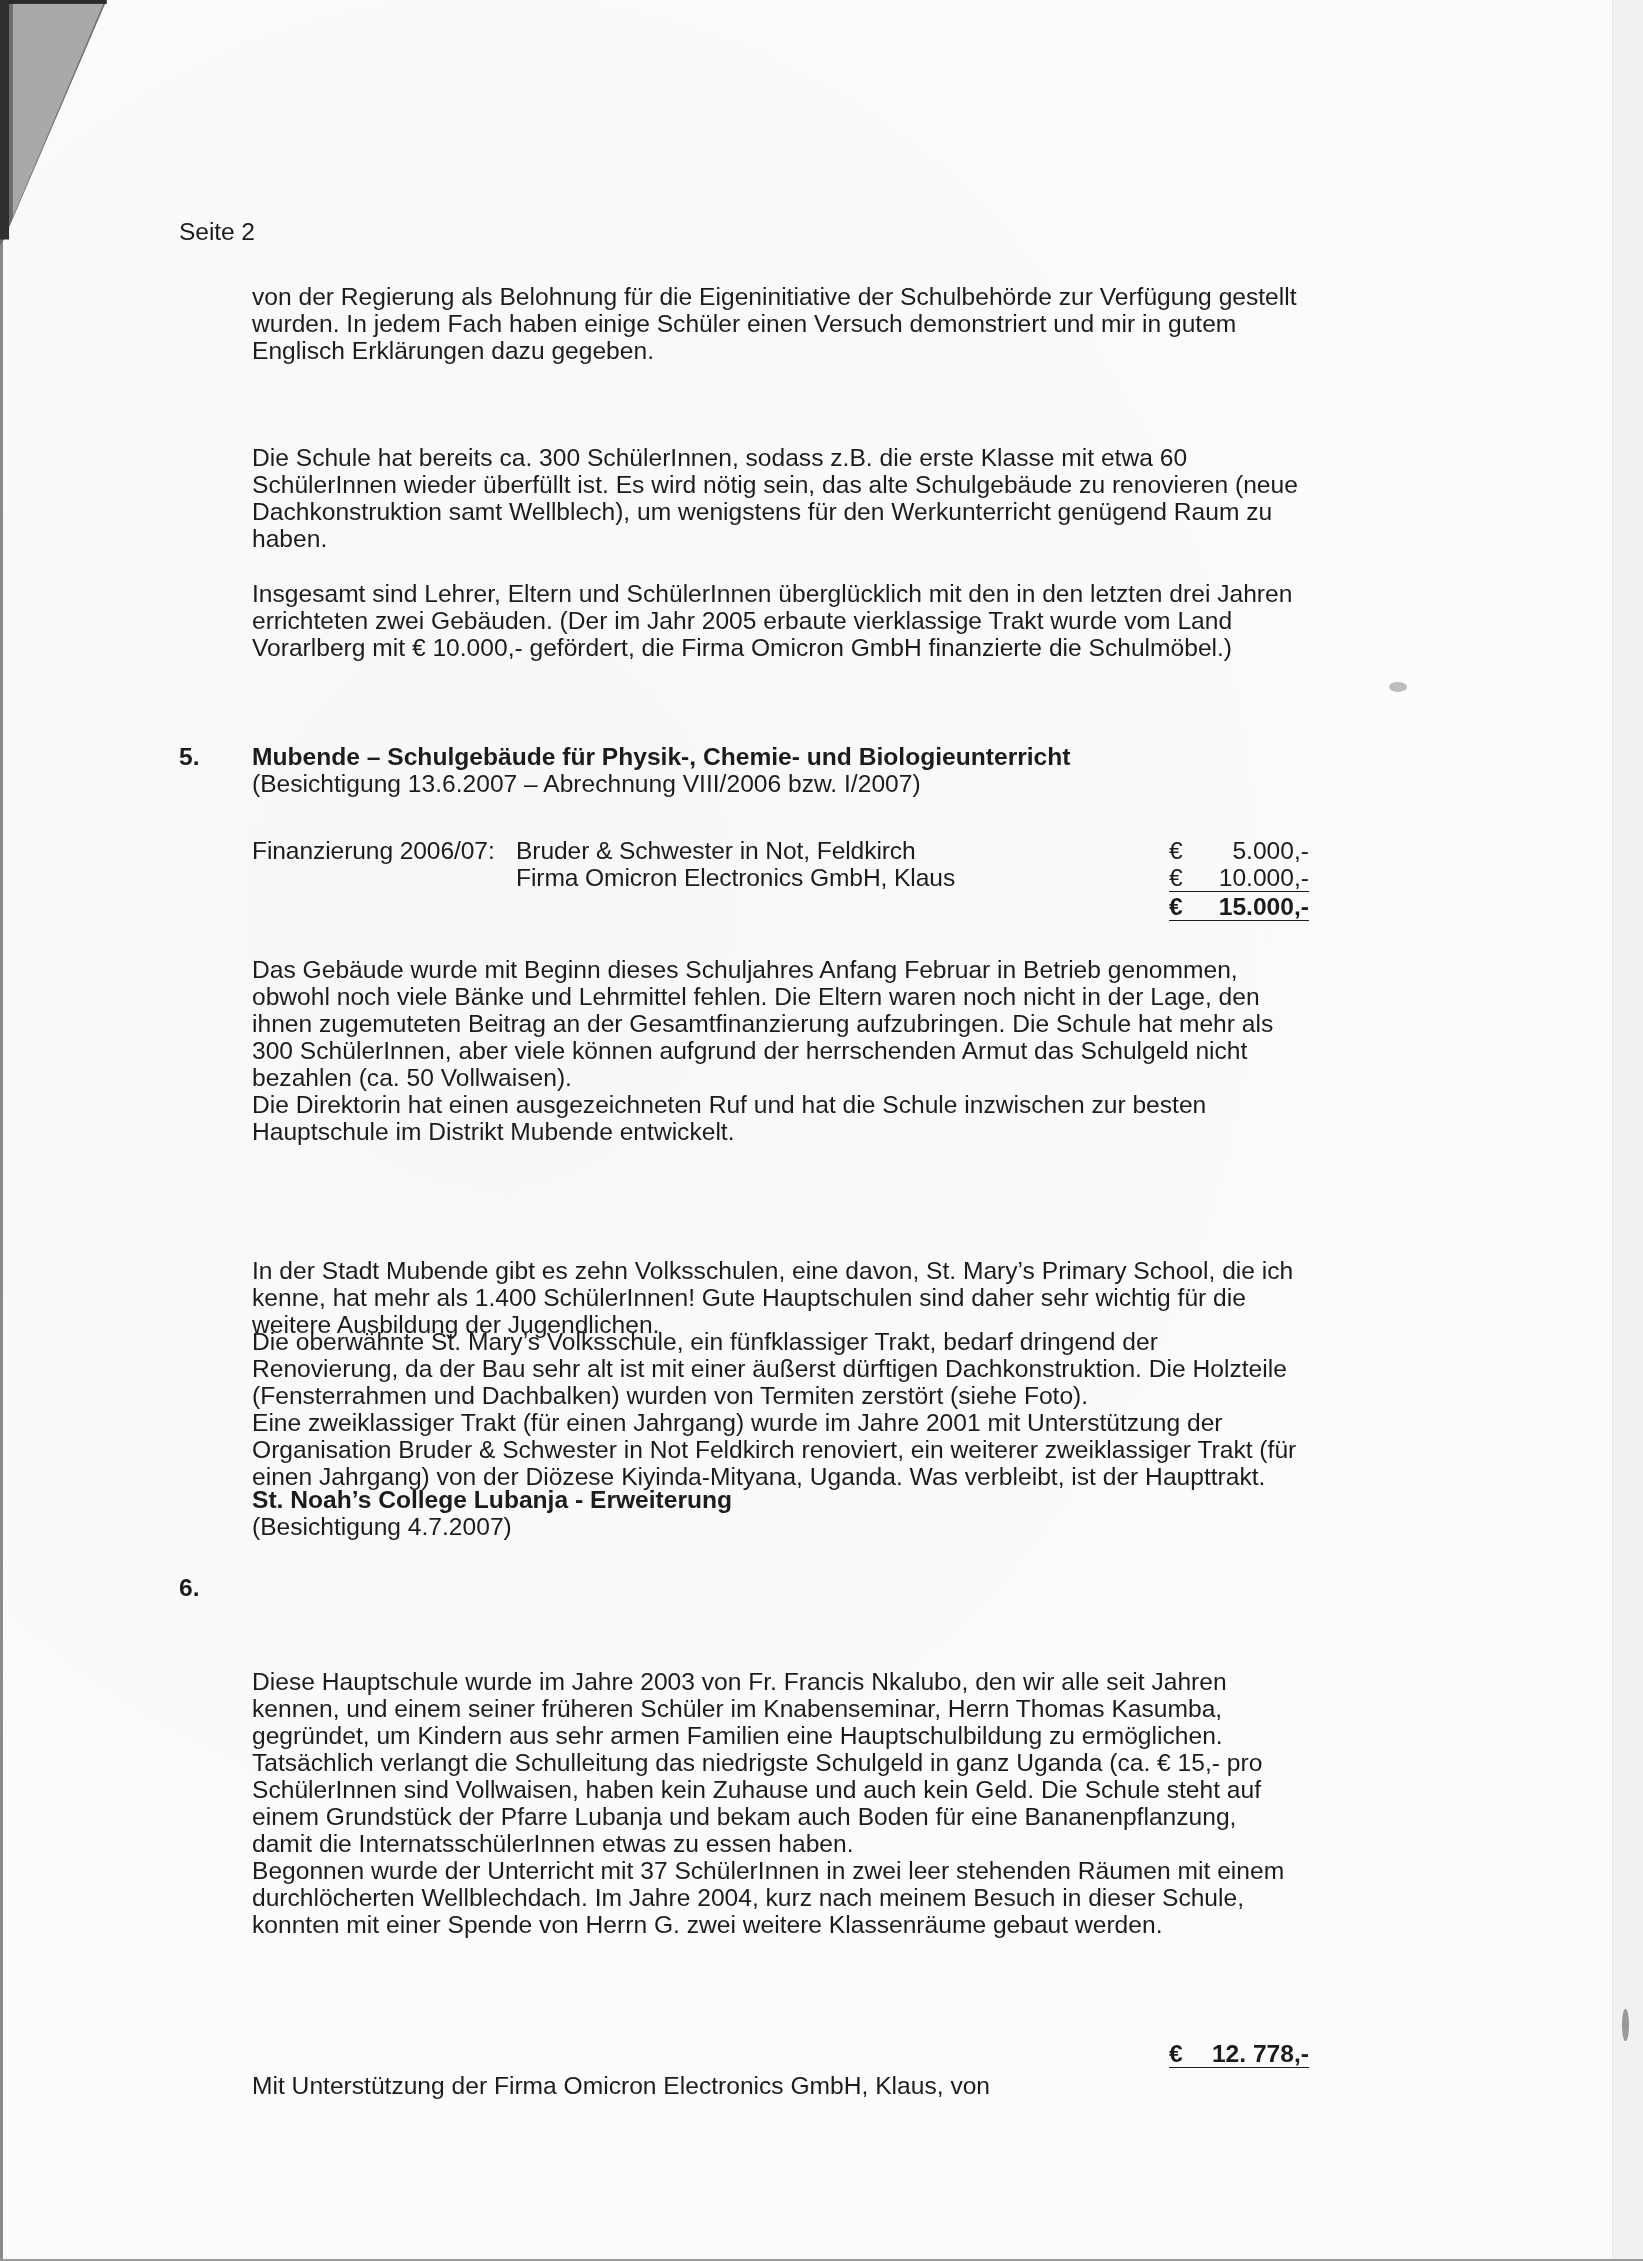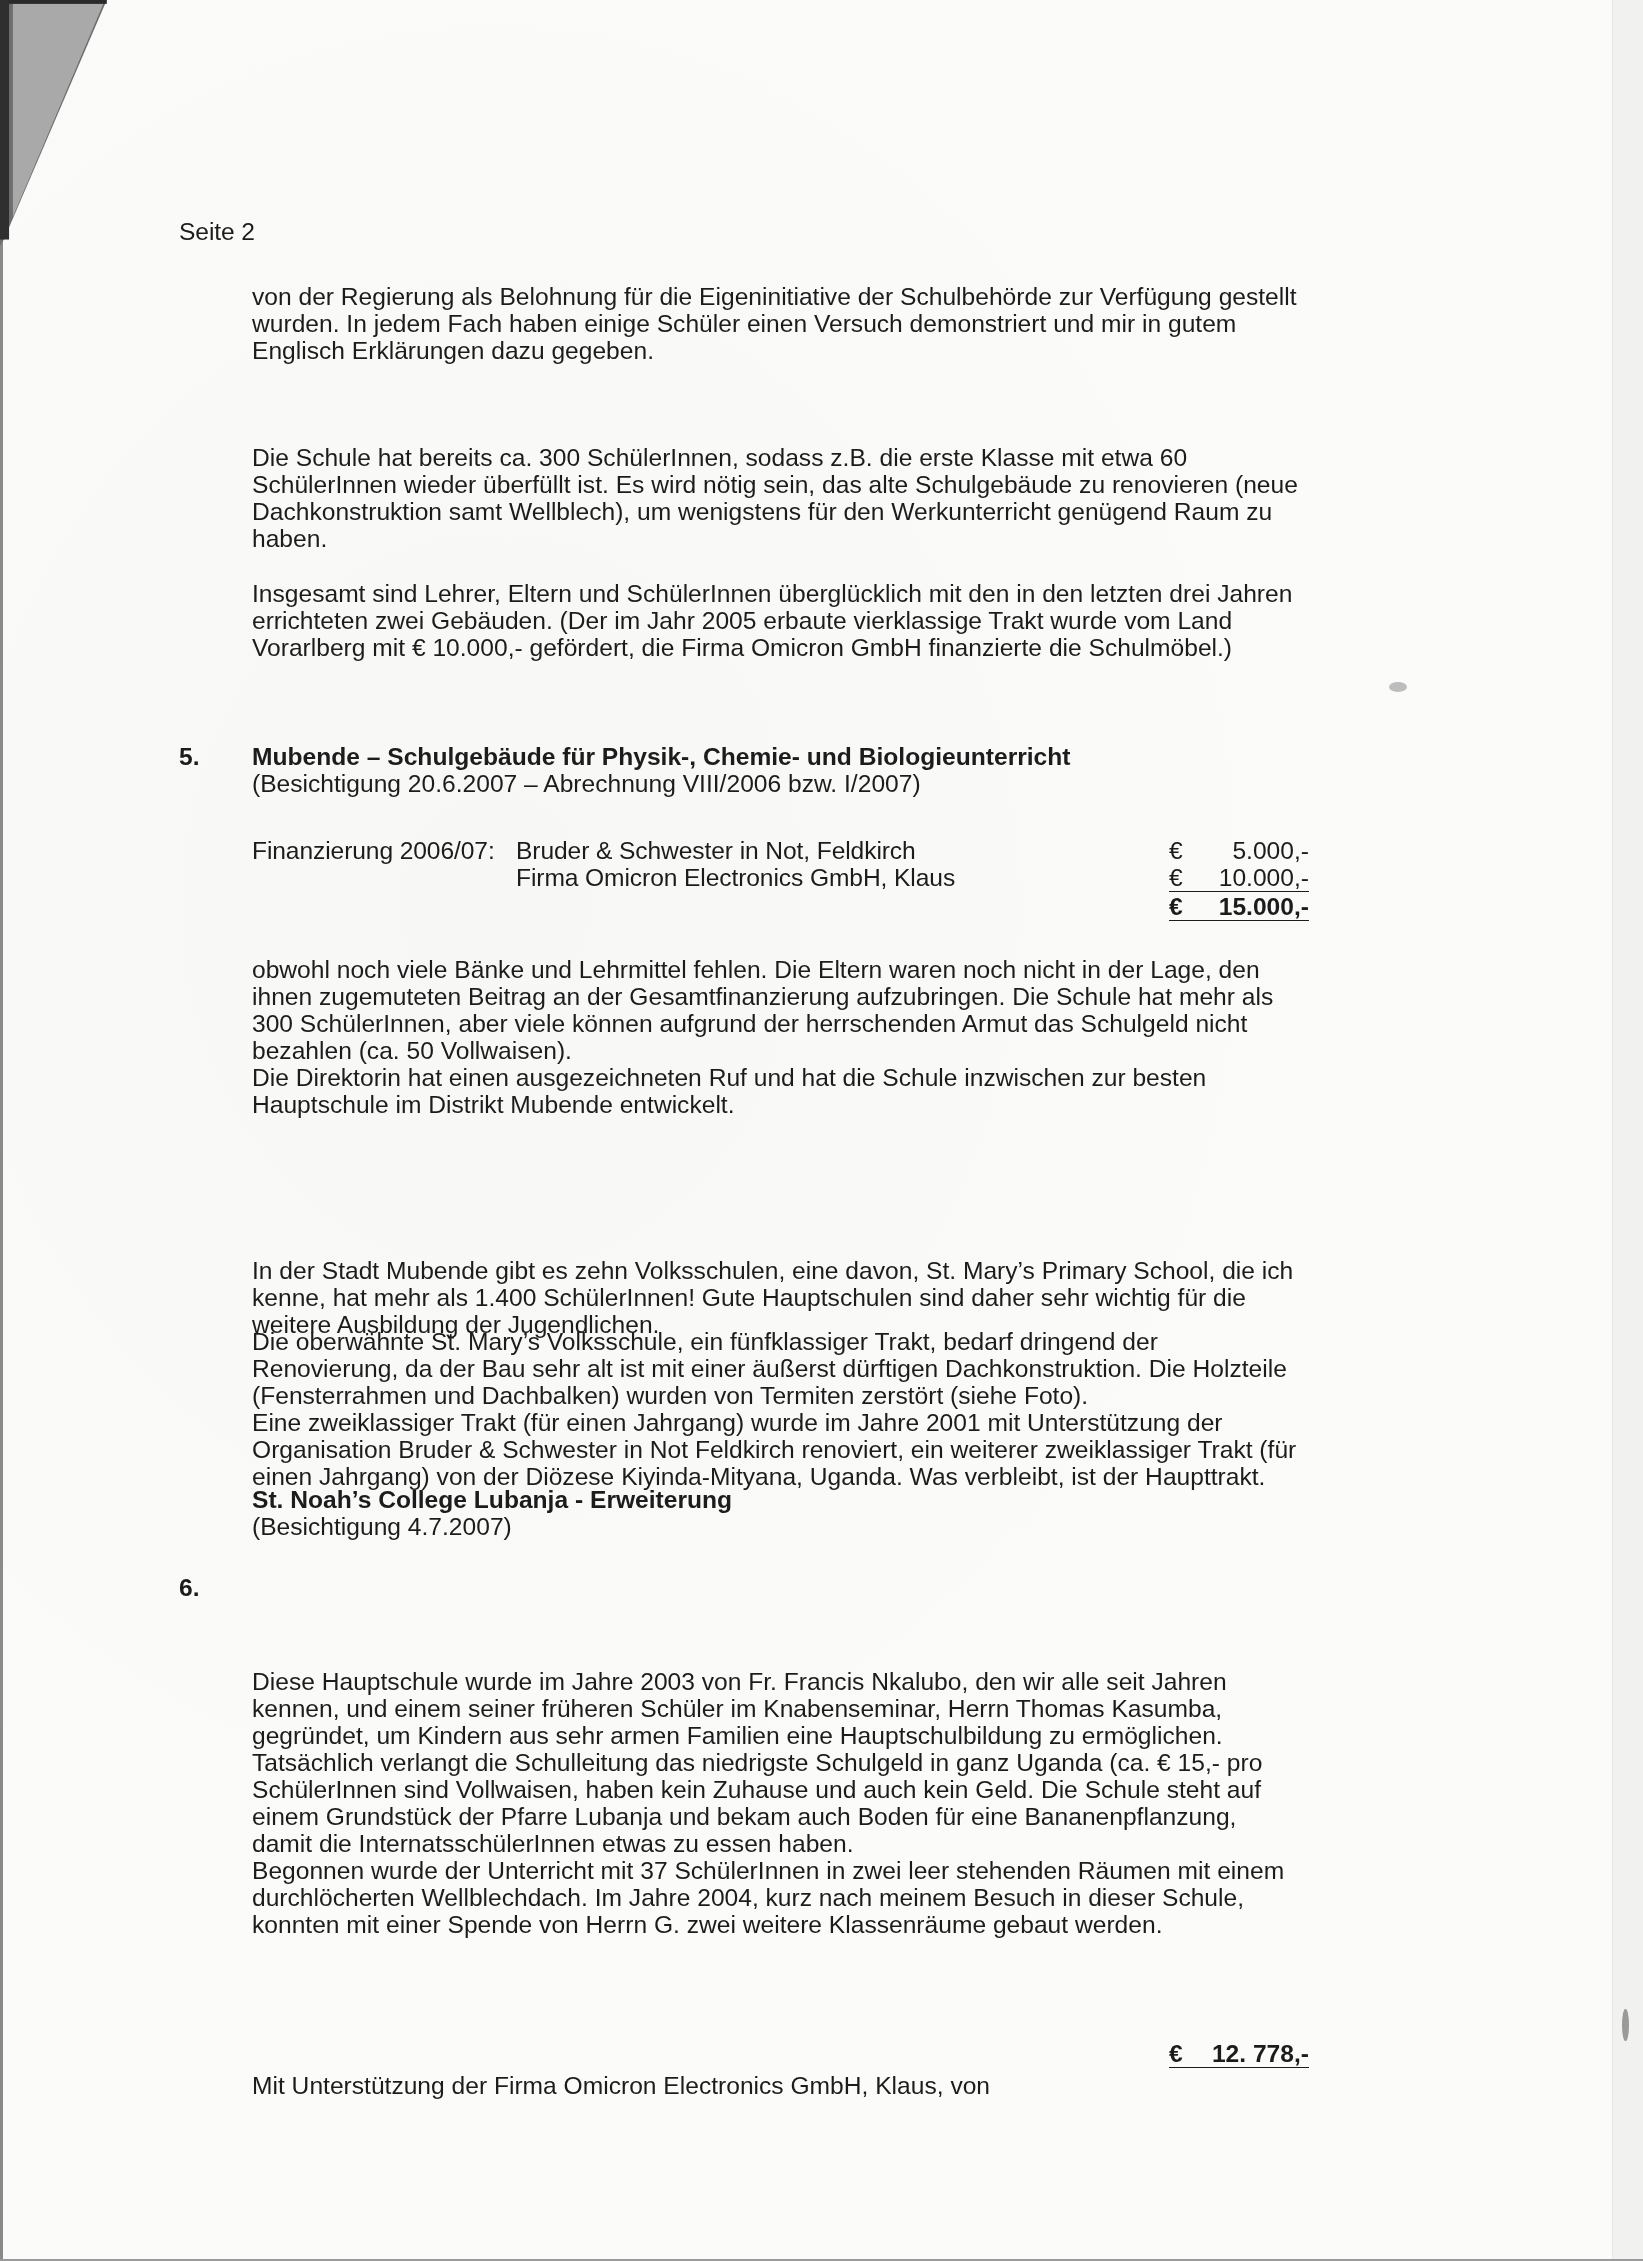--- a/index.html
+++ b/index.html
@@ -80,41 +80,42 @@
 
 <div class="block" style="top:580px;">
   <span class="line">Insgesamt sind Lehrer, Eltern und SchülerInnen überglücklich mit den in den letzten drei Jahren</span>
   <span class="line">errichteten zwei Gebäuden. (Der im Jahr 2005 erbaute vierklassige Trakt wurde vom Land</span>
   <span class="line">Vorarlberg mit € 10.000,- gefördert, die Firma Omicron GmbH finanzierte die Schulmöbel.)</span>
 </div>
 
 <div class="num" style="top:743px;">5.</div>
 <div class="block" style="top:743px;">
   <span class="line bold">Mubende – Schulgebäude für Physik-, Chemie- und Biologieunterricht</span>
-  <span class="line">(Besichtigung 20.6.2007 – Abrechnung VIII/2006 bzw. I/2007)</span>
+  <span class="line">(Besichtigung 13.6.2007 – Abrechnung VIII/2006 bzw. I/2007)</span>
 </div>
 
 <div class="text" style="left:252px;top:837px;">Finanzierung 2006/07:</div>
 <div class="text" style="left:516px;top:837px;">Bruder &amp; Schwester in Not, Feldkirch</div>
 <div class="text" style="left:516px;top:864px;">Firma Omicron Electronics GmbH, Klaus</div>
 
 <div class="amount-row" style="top:837px;">
   <span class="eur">€</span>
   <span class="val">5.000,-</span>
 </div>
 <div class="amount-row underline" style="top:864px;">
   <span class="eur">€</span>
   <span class="val">10.000,-</span>
 </div>
 <div class="amount-row underline bolder" style="top:893px;">
   <span class="eur">€</span>
   <span class="val">15.000,-</span>
 </div>
 
 <div class="block" style="top:956px;">
+  <span class="line">Das Gebäude wurde mit Beginn dieses Schuljahres Anfang Februar in Betrieb genommen,</span>
   <span class="line">obwohl noch viele Bänke und Lehrmittel fehlen. Die Eltern waren noch nicht in der Lage, den</span>
   <span class="line">ihnen zugemuteten Beitrag an der Gesamtfinanzierung aufzubringen. Die Schule hat mehr als</span>
   <span class="line">300 SchülerInnen, aber viele können aufgrund der herrschenden Armut das Schulgeld nicht</span>
   <span class="line">bezahlen (ca. 50 Vollwaisen).</span>
   <span class="line">Die Direktorin hat einen ausgezeichneten Ruf und hat die Schule inzwischen zur besten</span>
   <span class="line">Hauptschule im Distrikt Mubende entwickelt.</span>
 </div>
 
 <div class="block" style="top:1257px;">
   <span class="line">In der Stadt Mubende gibt es zehn Volksschulen, eine davon, St. Mary’s Primary School, die ich</span>

